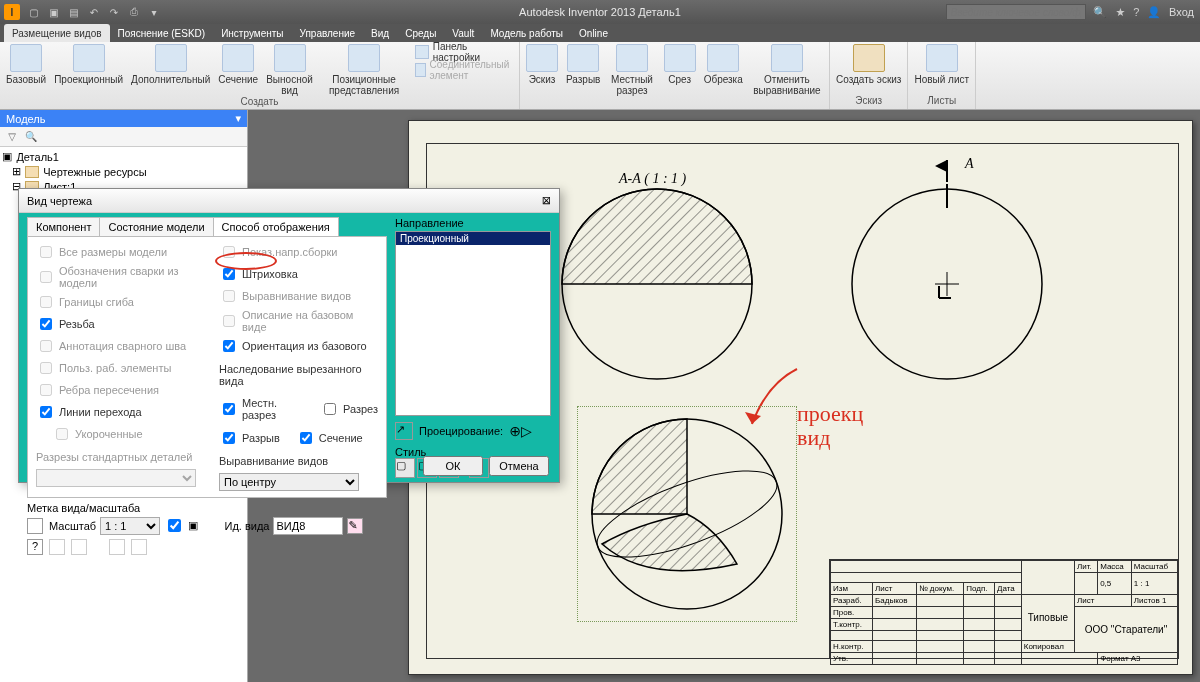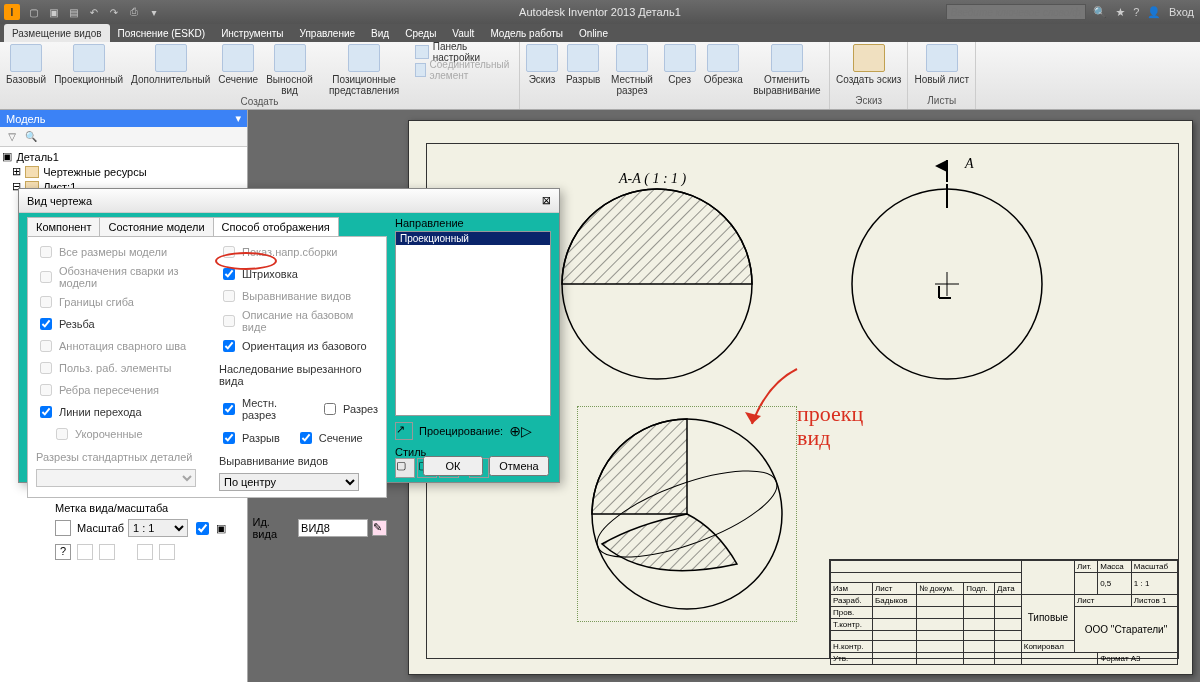--- a/index.html
+++ b/index.html
@@ -463,21 +463,21 @@
             <label class="chk">
                 <input type="checkbox" checked="" style="">
                 <span>Сечение</span>
               </label>
           </div>
           <div class="grp-title">Выравнивание видов</div>
           <select class="combo" style="width:140px;"><option>По центру</option></select>
         </div>
       </div>
 
-      <div style="padding:4px 0 0 0;margin-left:28px;">
+      <div style="padding:4px 0 0 0;">
         <div style="font-size:11px;">Метка вида/масштаба</div>
         <div class="dlg-bottom" style="padding:2px 0;border:0;">
           <div class="field">
               <span style="width:16px;height:16px;border:1px solid #999;display:inline-block;"></span>
             </div>
           <div class="field">
               <span>Масштаб</span>
             <select class="combo" style="width:60px;"><option>1 : 1</option></select>
             <input type="checkbox" checked="" style="">
               <span>▣</span>

